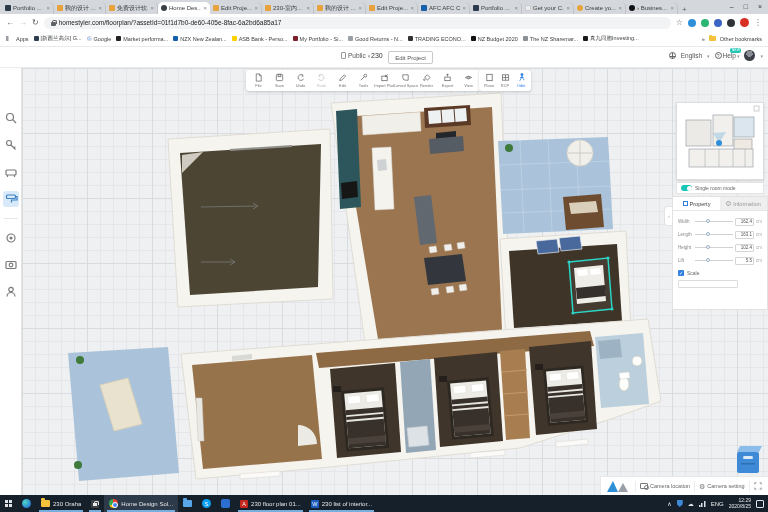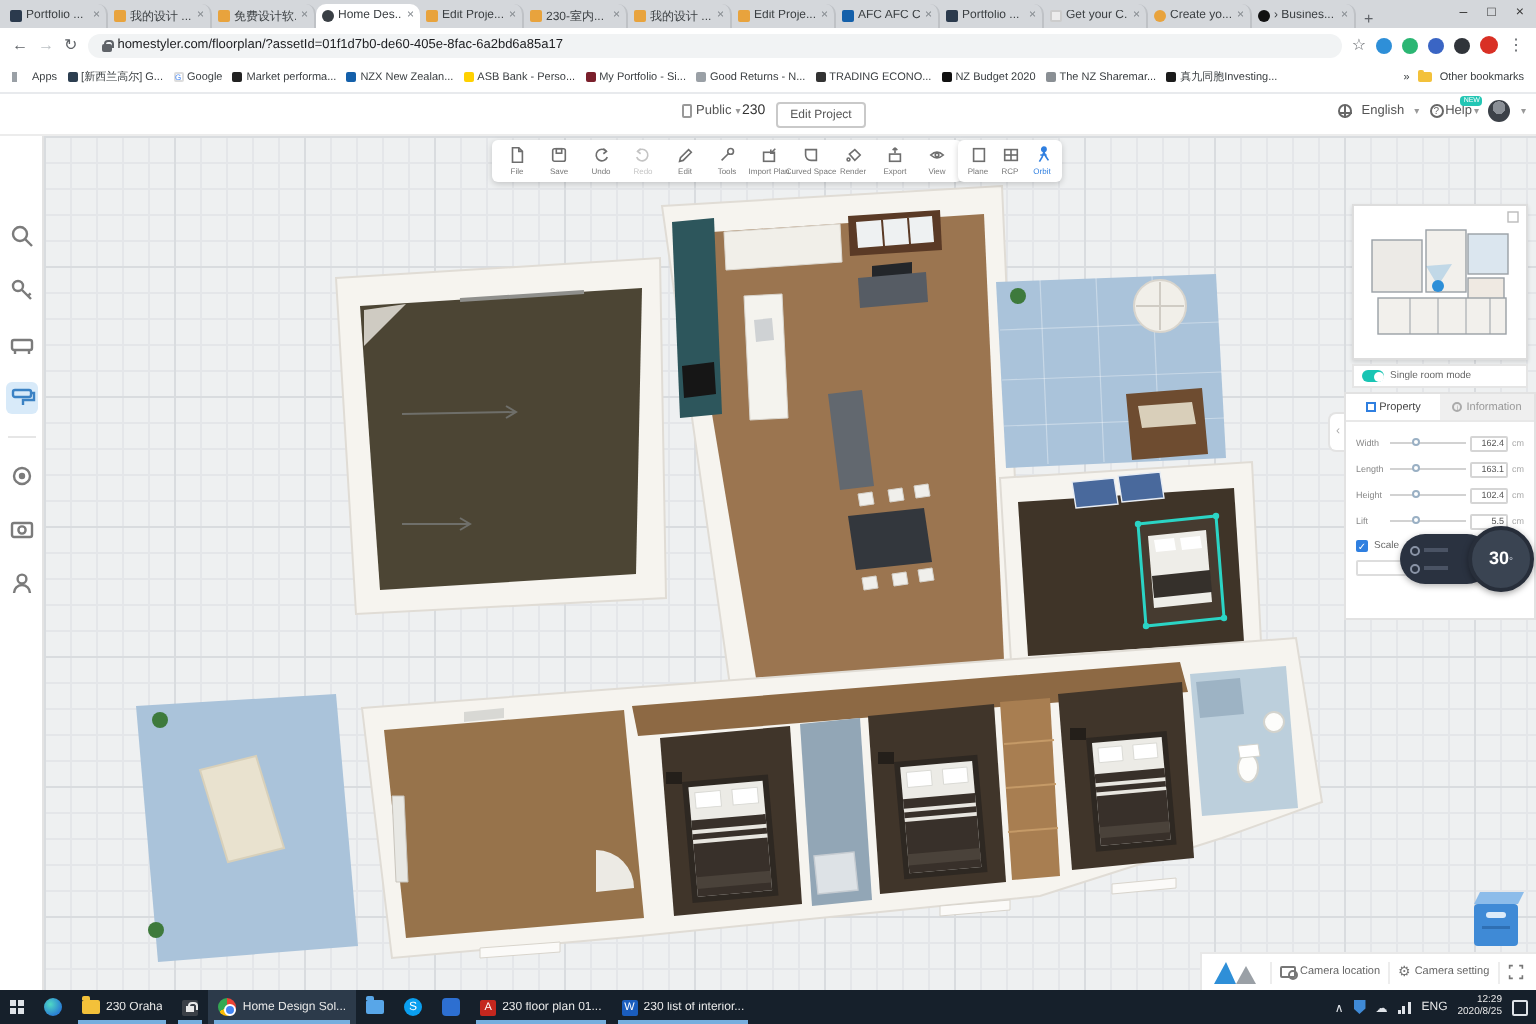--- a/index.html
+++ b/index.html
@@ -691,36 +691,20 @@
         <span class="punit">cm</span>
       </div>
       <div class="scalerow">
         <span class="checkbox">✓</span>
         <span style="font-size:5px;color:#666">Scale</span>
       </div>
       <div class="pinput"></div>
     </div>
   </div>
 
-  <div class="dial">
-    <div class="dialpill">
-      <div class="dialrow">
-          <span class="dialdot"></span>
-          <span class="dialbar"></span>
-        </div>
-      <div class="dialrow">
-          <span class="dialdot"></span>
-          <span class="dialbar"></span>
-        </div>
-    </div>
-    <div class="dialcircle">
-      <span>30</span>
-        <span class="deg">°</span>
-    </div>
-  </div>
 
   <div class="bottombar">
     <svg width="26" height="13" viewBox="0 0 26 13">
       <polygon points="2,12 8,1 13,12" fill="#2e8fd8"></polygon>
       <polygon points="13,12 18,3 23,12" fill="#9aa0a6"></polygon>
     </svg>
     <span class="bbdiv"></span>
     <span class="bbbtn">
       <span class="camicon"></span>
       <span>Camera location</span>

